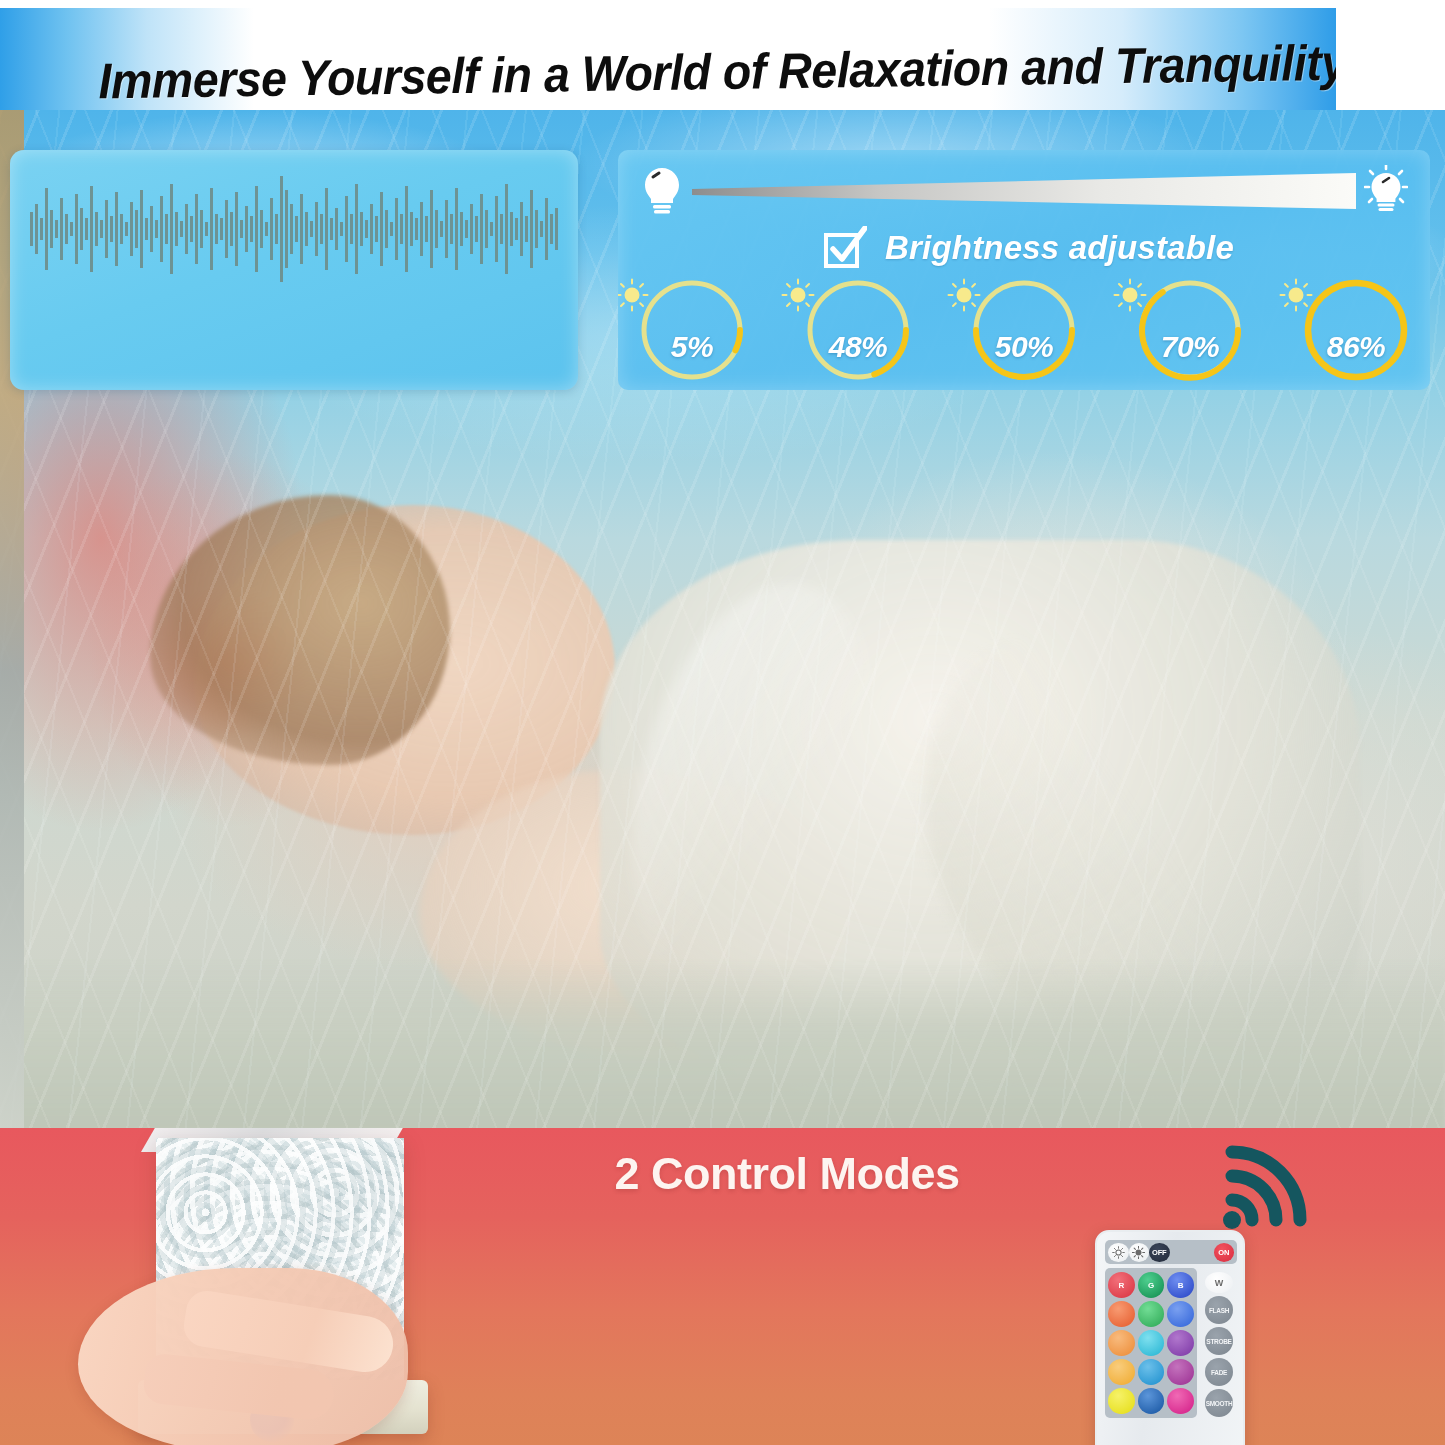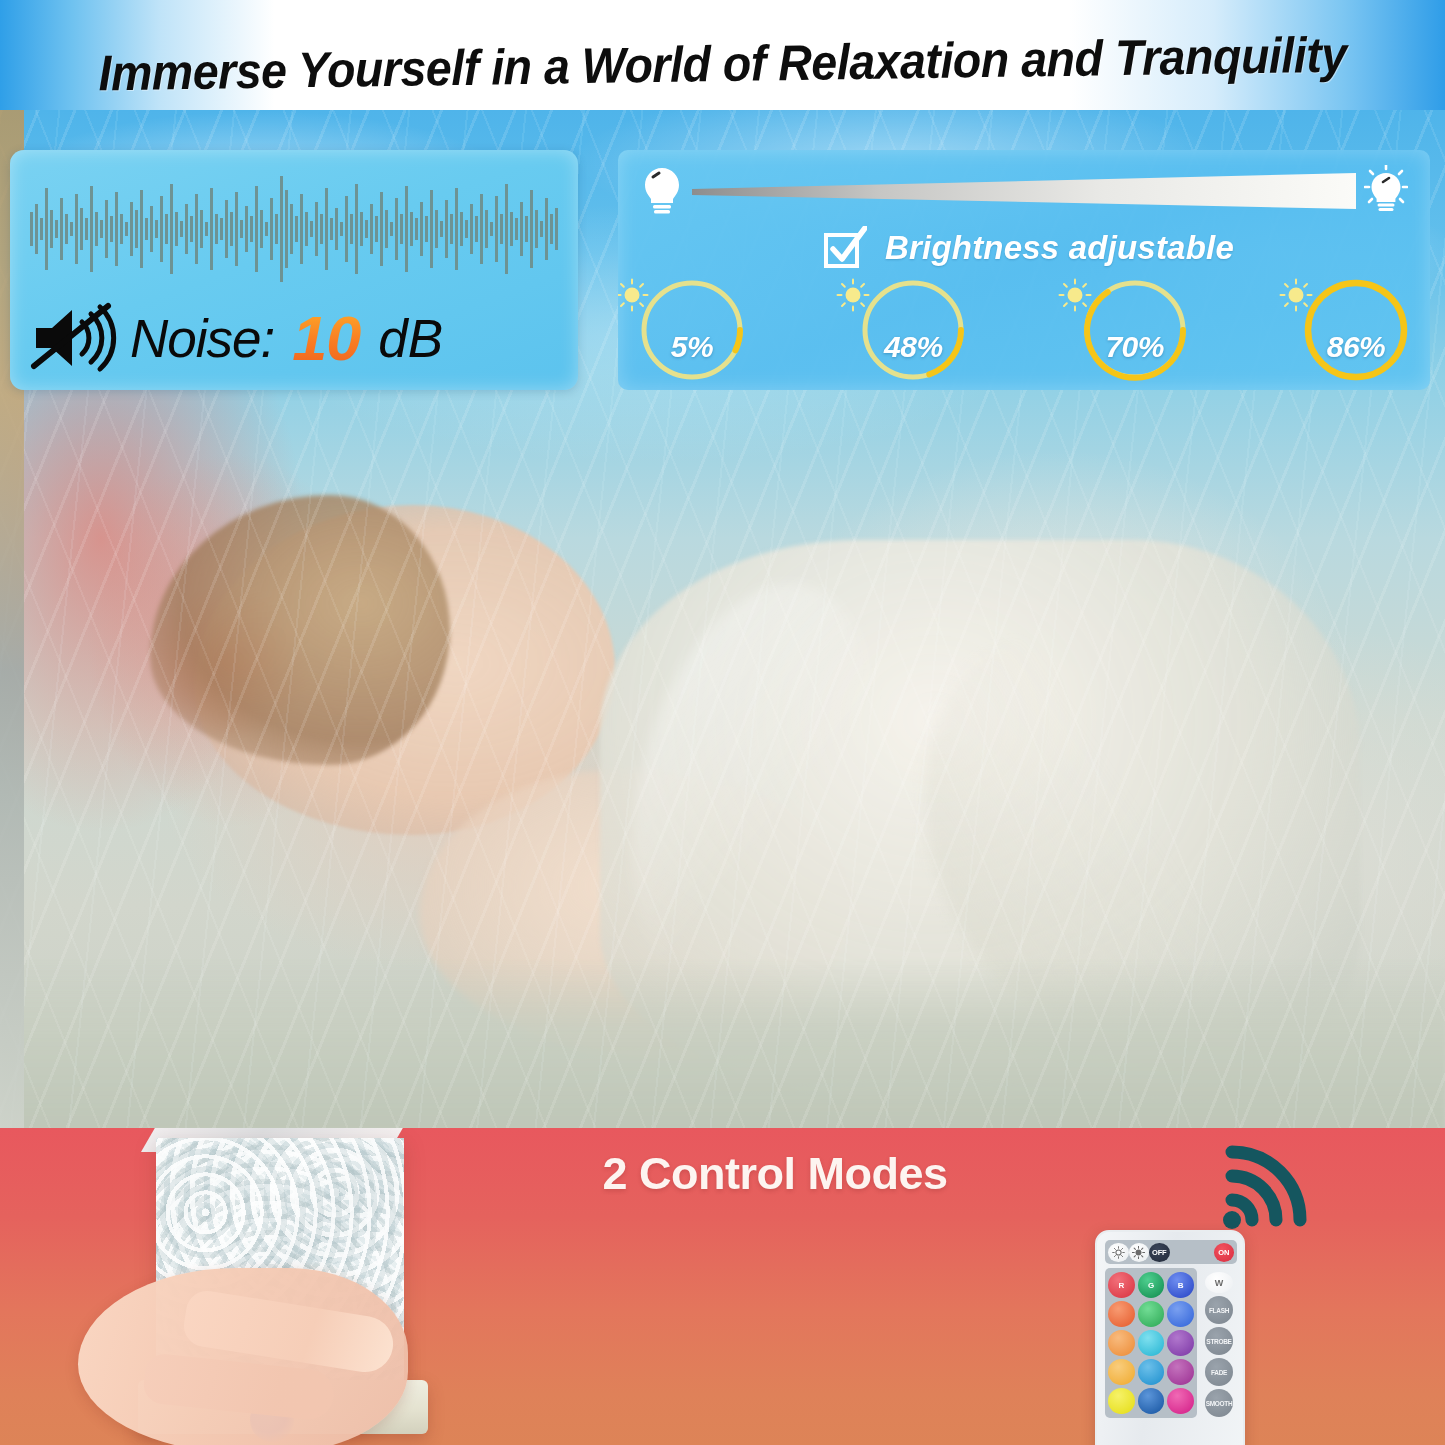--- a/index.html
+++ b/index.html
@@ -3,21 +3,21 @@
 <meta charset="utf-8">
 <style>
   * { margin:0; padding:0; box-sizing:border-box; }
   html,body { width:1445px; height:1445px; overflow:hidden; background:#fff;
               font-family:"Liberation Sans", sans-serif; }
 
   #page { position:relative; width:1445px; height:1445px; overflow:hidden; }
 
   
   .header {
-    position:absolute; left:0; top:0; width:1445px; height:118px;
+    position:absolute; left:0; top:8px; width:1336px; height:118px;
     background:
       linear-gradient(to right,
         #2f9fe8 0%, #6fc2f0 5%, #bfe3f8 11%, #ffffff 19%,
         #ffffff 74%, #d5ecfb 84%, #7cc6f2 93%, #2f9de8 100%);
     overflow:hidden;
   }
   .header-title {
     position:absolute; left:0; top:0; width:1445px; height:118px;
     display:flex; align-items:center; justify-content:center;
     font-size:50px; font-weight:bold; font-style:italic;
@@ -171,21 +171,21 @@
     text-shadow:0 1px 3px rgba(0,70,120,.35); letter-spacing:-0.5px;
   }
 
   
   .banner {
     position:absolute; left:0; top:1128px; width:1445px; height:317px;
     background:linear-gradient(to bottom, #e8585e 0%, #e5625d 28%, #e3765c 58%, #df8159 84%, #dd8457 100%);
     overflow:hidden;
   }
   .banner-title {
-    position:absolute; left:540px; top:20px; width:470px;
+    position:absolute; left:552px; top:20px; width:470px;
     font-size:45px; font-weight:bold; color:#fdf4f0; text-align:center;
     letter-spacing:-0.5px; white-space:nowrap;
     text-shadow:0 2px 4px rgba(120,30,30,.22);
   }
   .banner-sub {
     position:absolute; left:500px; top:140px; width:560px;
     font-size:34px; font-weight:bold; color:#fdf3ee; line-height:1.55;
     text-shadow:0 2px 4px rgba(120,30,30,.18);
   }
   .banner-sub div { white-space:nowrap; }
@@ -416,32 +416,20 @@
           <rect x="497" y="48" width="3" height="26"></rect>
         <rect x="502" y="22" width="3" height="78"></rect>
           <rect x="507" y="42" width="3" height="38"></rect>
         <rect x="512" y="53" width="3" height="16"></rect>
           <rect x="517" y="30" width="3" height="62"></rect>
         <rect x="522" y="46" width="3" height="30"></rect>
           <rect x="527" y="40" width="3" height="42"></rect>
       </g>
     </svg>
 
-    <div class="noise-row">
-      <svg class="mute-icon" viewBox="0 0 92 76">
-        <path d="M6 28 h16 L42 10 v56 L22 48 H6 Z" fill="#0a0a0a"></path>
-        <path d="M52 22 a22 22 0 0 1 0 32" stroke="#0a0a0a" stroke-width="5" fill="none" stroke-linecap="round"></path>
-        <path d="M61 14 a32 32 0 0 1 0 48" stroke="#0a0a0a" stroke-width="5" fill="none" stroke-linecap="round"></path>
-        <path d="M70 7 a42 42 0 0 1 0 62" stroke="#0a0a0a" stroke-width="5" fill="none" stroke-linecap="round"></path>
-        <path d="M4 66 L78 6" stroke="#0a0a0a" stroke-width="6" stroke-linecap="round"></path>
-      </svg>
-      <span class="noise-text">Noise:</span>
-      <span class="noise-value">10</span>
-      <span class="noise-unit">dB</span>
-    </div>
   </div>
 
   <div class="bright-panel">
 
     <div class="slider-row">
       <svg class="bulb-off" viewBox="0 0 44 52">
         <path d="M22 3 C12 3 5 11 5 20 c0 7 4 11 6 14 v4 h22 v-4 c2-3 6-7 6-14 C39 11 32 3 22 3 Z" fill="#ffffff"></path>
         <rect x="13" y="40" width="18" height="3.5" rx="1.5" fill="#ffffff"></rect>
         <rect x="14" y="45" width="16" height="3.5" rx="1.5" fill="#ffffff"></rect>
         <path d="M13 12 L19 8" stroke="#2b2b2b" stroke-width="3" stroke-linecap="round"></path>
@@ -522,20 +510,40 @@
             <path d="M6 6 l2.8 2.8"></path>
               <path d="M28 28 l-2.8-2.8"></path>
               <path d="M28 6 l-2.8 2.8"></path>
               <path d="M6 28 l2.8-2.8"></path>
           </g>
         </svg>
         <div class="ring-pct">48%</div>
       </div>
 
 
+      <div class="ring">
+        <svg width="120" height="104" viewBox="0 0 120 104">
+          <ellipse cx="60" cy="52" rx="48" ry="47" fill="none" stroke="#e5e18d" stroke-width="5"></ellipse>
+          <path d="M 108 52 A 48 47 0 1 1 12 51.9" fill="none" stroke="#f5c518" stroke-width="6" stroke-linecap="round"></path>
+        </svg>
+        <svg class="ring-sun" viewBox="0 0 34 34">
+          <circle cx="17" cy="17" r="7.5" fill="#f7ea8c"></circle>
+          <g stroke="#f7ea8c" stroke-width="2" stroke-linecap="round">
+            <path d="M17 1.5 v4"></path>
+              <path d="M17 28.5 v4"></path>
+              <path d="M1.5 17 h4"></path>
+              <path d="M28.5 17 h4"></path>
+            <path d="M6 6 l2.8 2.8"></path>
+              <path d="M28 28 l-2.8-2.8"></path>
+              <path d="M28 6 l-2.8 2.8"></path>
+              <path d="M6 28 l2.8-2.8"></path>
+          </g>
+        </svg>
+        <div class="ring-pct">50%</div>
+      </div>
 
       <div class="ring">
         <svg width="120" height="104" viewBox="0 0 120 104">
           <ellipse cx="60" cy="52" rx="48" ry="47" fill="none" stroke="#e5e18d" stroke-width="5"></ellipse>
           <path d="M 108 52 A 48 47 0 1 1 32.8 14.1" fill="none" stroke="#f5c518" stroke-width="6" stroke-linecap="round"></path>
         </svg>
         <svg class="ring-sun" viewBox="0 0 34 34">
           <circle cx="17" cy="17" r="7.5" fill="#f7ea8c"></circle>
           <g stroke="#f7ea8c" stroke-width="2" stroke-linecap="round">
             <path d="M17 1.5 v4"></path>

